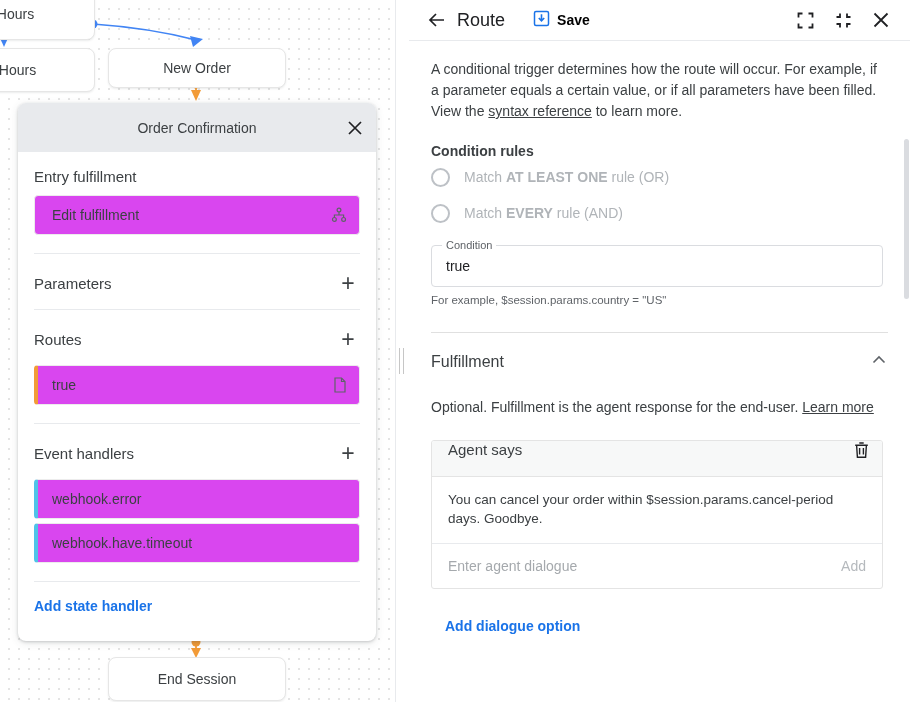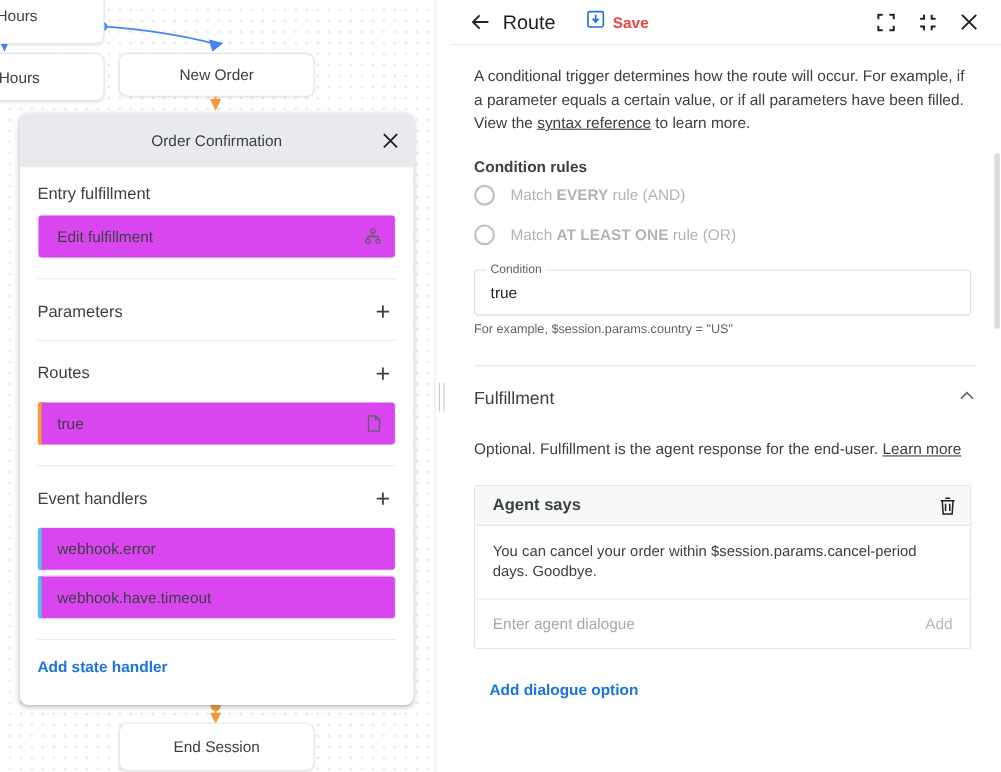--- a/index.html
+++ b/index.html
@@ -123,21 +123,21 @@
 
   .panel-head {
     height: 41px; flex: none;
     display: flex; align-items: center;
     padding: 0 14px 0 14px;
     border-bottom: 1px solid #e8eaed;
   }
   .ph-back { width: 28px; height: 28px; display: flex; align-items: center; justify-content: center; cursor: pointer; color: #202124; }
   .ph-title { font-size: 18px; color: #202124; margin-left: 6px; }
   .ph-save { display: flex; align-items: center; gap: 7px; margin-left: 28px; cursor: pointer; }
-  .ph-save .lbl { color: #ef4444; font-size: 14px; font-weight: bold; }
+  .ph-save .lbl { color: #000000; font-size: 14px; font-weight: bold; }
   .ph-spacer { flex: 1; }
   .ph-icon { width: 30px; height: 30px; display: flex; align-items: center; justify-content: center; cursor: pointer; color: #202124; margin-left: 8px; }
 
   .panel-scroll { flex: 1; overflow: hidden; position: relative; }
 
   .section-cond { padding: 18px 22px 0 22px; position: relative; }
   .intro {
     font-size: 14px; color: #3c4043; line-height: 21px; max-width: 455px;
   }
   .intro a { color: #3c4043; text-decoration: underline; }
@@ -187,24 +187,23 @@
   .agent-card {
     margin-top: 22px;
     border: 1px solid #e4e4e4;
     border-radius: 3px;
     overflow: hidden;
     max-width: 452px;
   }
   .agent-card-head {
     background: #f7f8f8;
     height: 36px;
-    display: flex; align-items: center;
+    display: flex; align-items: flex-start;
     padding: 0 12px 0 16px;
     border-bottom: 1px solid #e4e4e4;
-    font-weight: bold;
   }
   .agent-card-head .t { flex: 1; font-size: 15px; color: #3c4043; }
   .trash { cursor: pointer; color: #202124; display: flex; align-items: center; }
   .agent-msg {
     padding: 13px 16px 15px 16px;
     font-size: 13.5px; color: #3c4043; line-height: 19px;
     border-bottom: 1px solid #e8eaed;
   }
   .agent-input {
     height: 44px; display: flex; align-items: center;
@@ -377,26 +376,26 @@
 
       <div class="section-cond">
         <div class="vscroll" style="top:98px;height:160px;"></div>
 
         <p class="intro"><span>A conditional trigger determines how the route will occur. For example, if a parameter equals a certain value, or if all parameters have been filled. View the </span><a href="#">syntax reference</a><span> to learn more.</span></p>
 
         <div class="cond-head">Condition rules</div>
 
         <div class="radio-row">
           <span class="radio disabled"></span>
-          <span class="radio-label muted"><span>Match </span><b>EVERY</b><span> rule (AND)</span></span>
+          <span class="radio-label muted"><span>Match </span><b>AT LEAST ONE</b><span> rule (OR)</span></span>
         </div>
 
         <div class="radio-row">
           <span class="radio disabled"></span>
-          <span class="radio-label muted"><span>Match </span><b>AT LEAST ONE</b><span> rule (OR)</span></span>
+          <span class="radio-label muted"><span>Match </span><b>EVERY</b><span> rule (AND)</span></span>
         </div>
 
 
         <div class="field">
           <span class="legend">Condition</span>
           <span class="value">true</span>
         </div>
         <div class="field-help">For example, $session.params.country = "US"</div>
 
         <div class="section-sep"></div>

